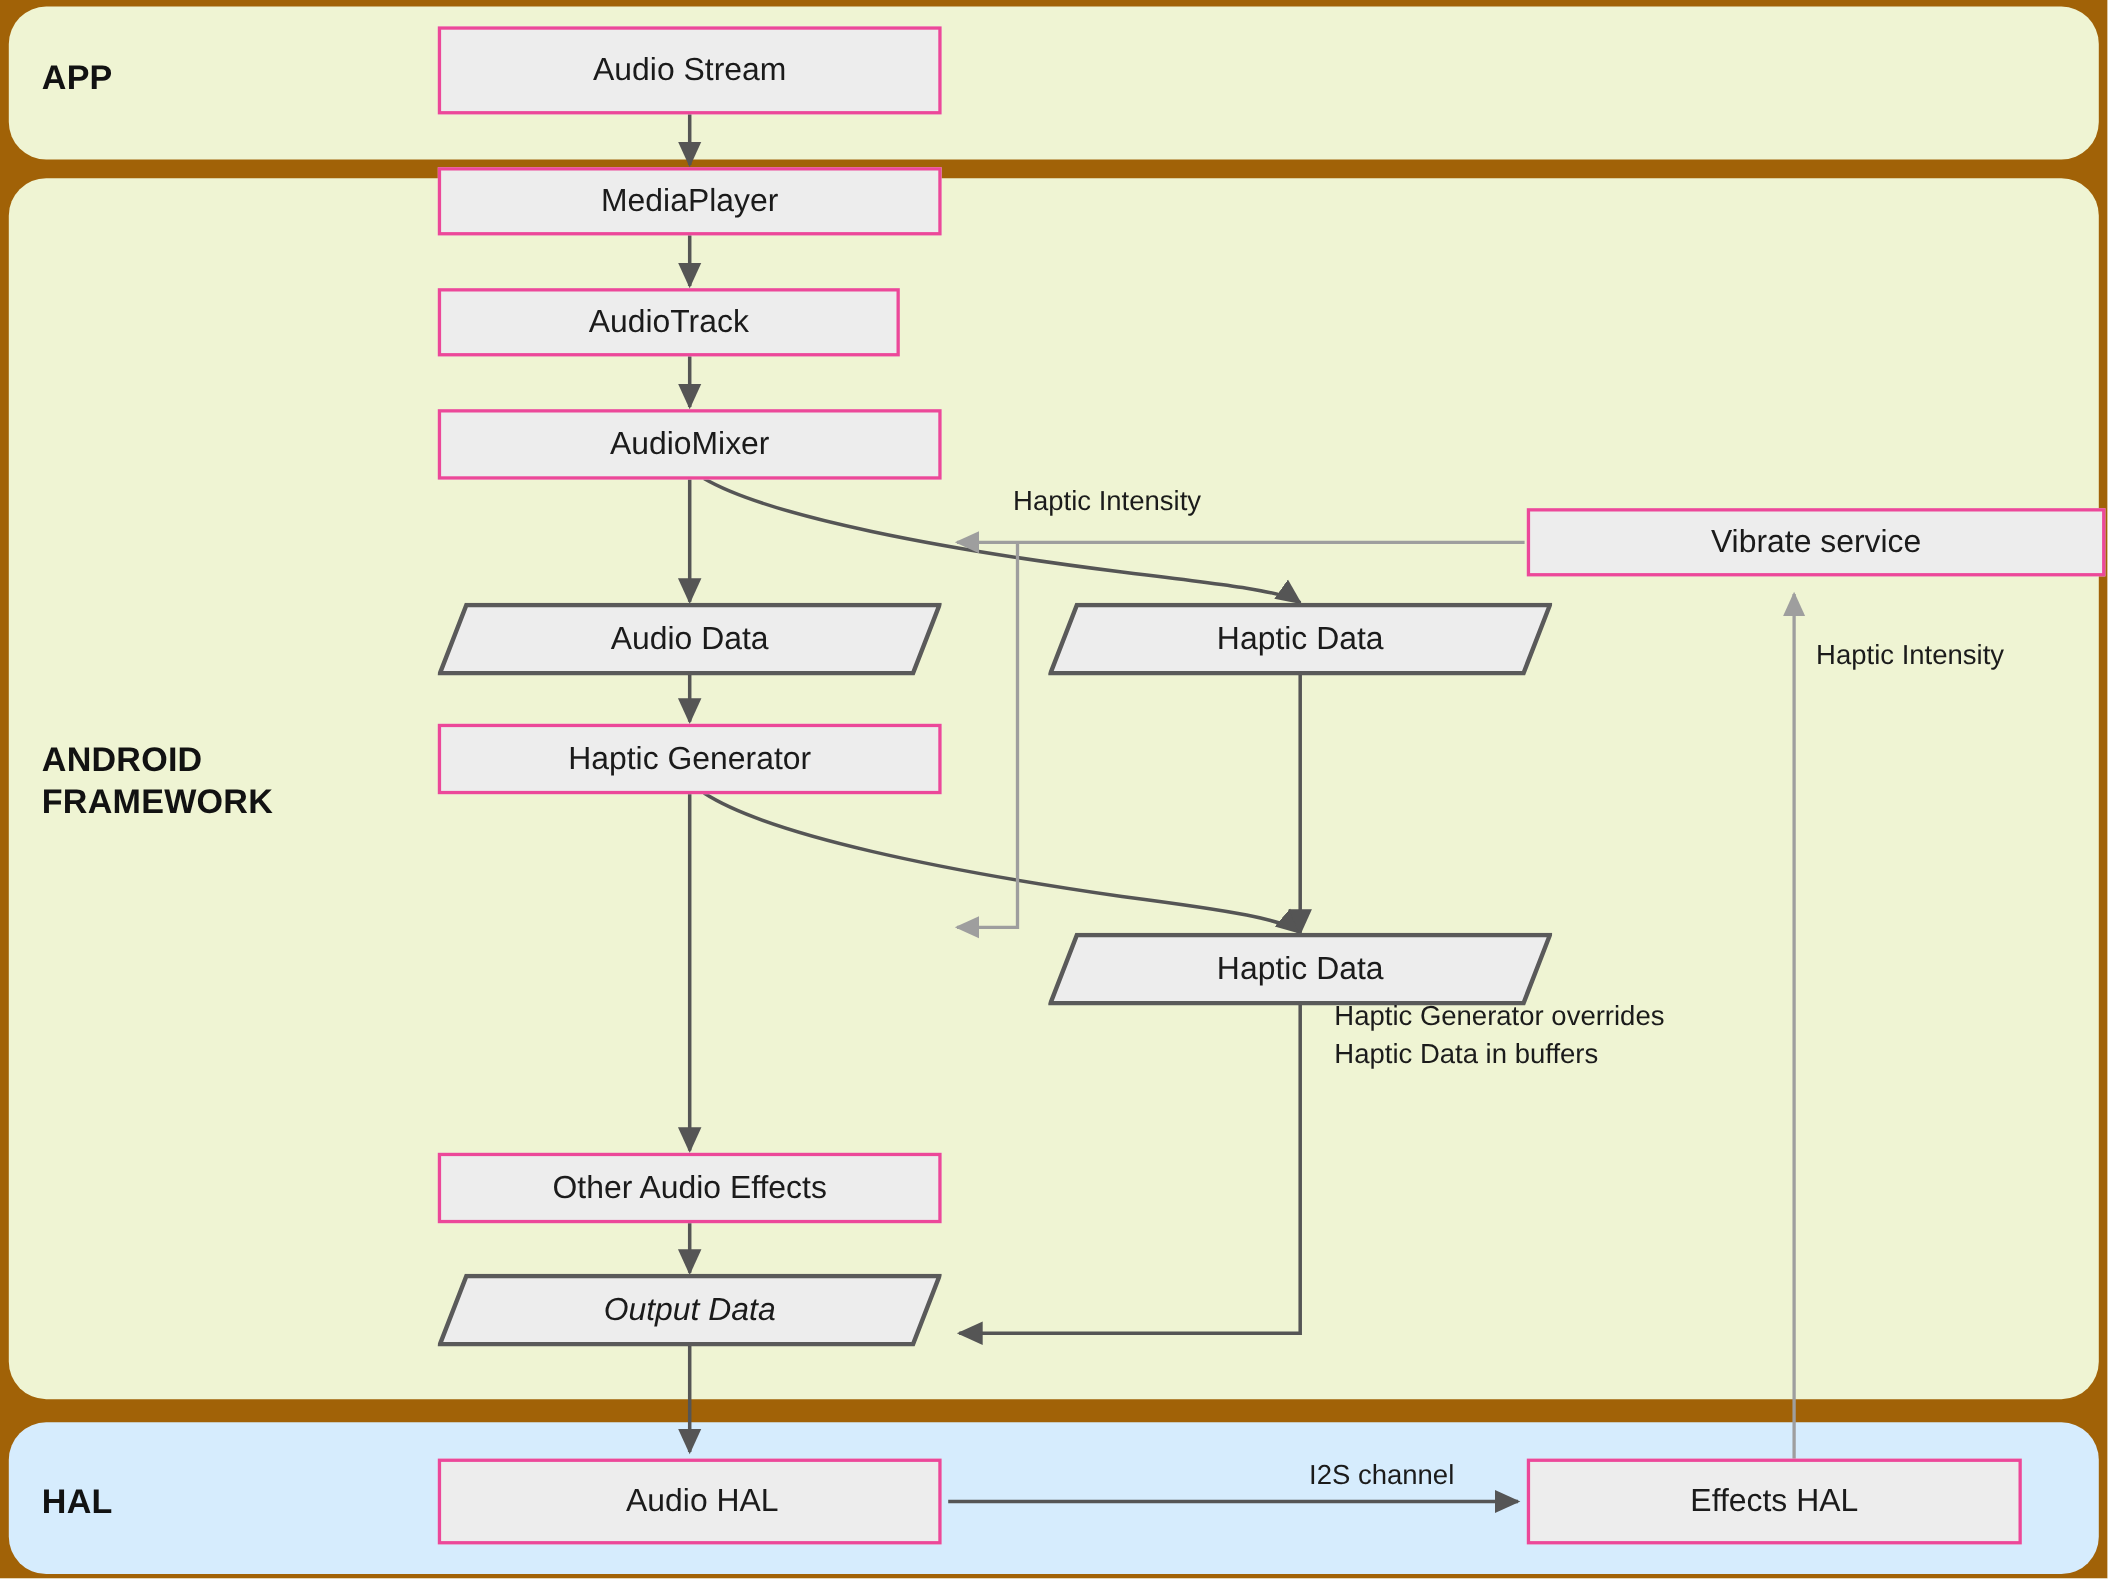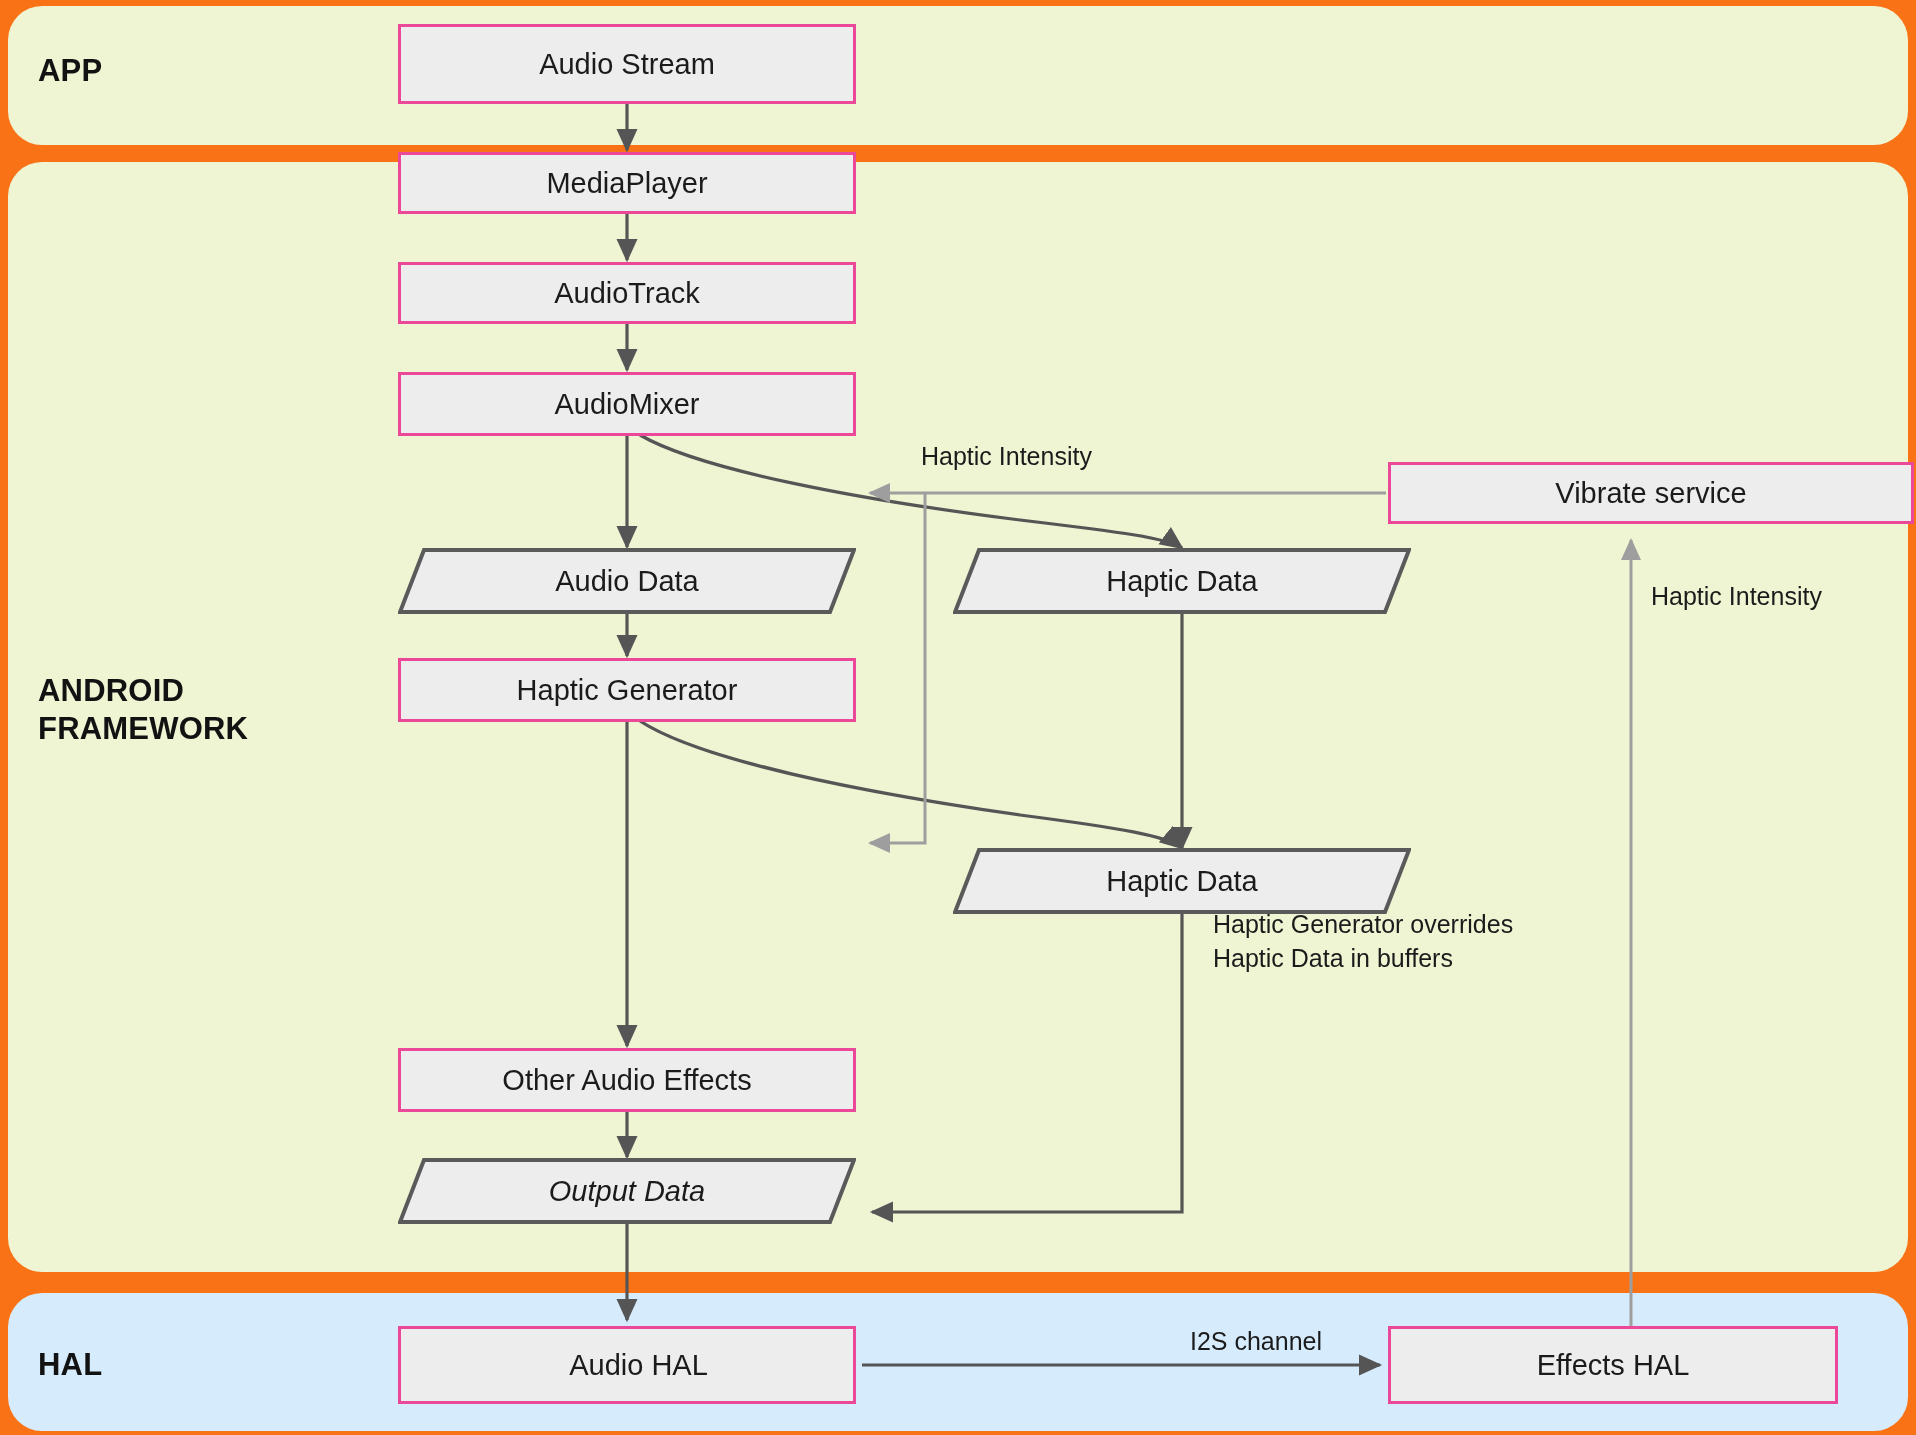--- a/index.html
+++ b/index.html
@@ -7,21 +7,21 @@
     padding: 0;
     background: #ffffff;
   }
   body {
     font-family: "Liberation Sans", sans-serif;
   }
   #stage {
     position: relative;
     width: 1916px;
     height: 1435px;
-    background: #f97316;
+    background: #a16207;
     overflow: hidden;
   }
 
   
   .layer {
     position: absolute;
     border-radius: 34px;
     box-sizing: border-box;
   }
   .layer-app      { left: 8px;  top: 6px;    width: 1900px; height: 139px;  background: #eff4d3; }
@@ -158,21 +158,21 @@
   </svg>
 
   <div class="node rect" style="left:398px; top:24px; width:458px; height:80px;">
     <span class="node-label">Audio Stream</span>
   </div>
 
   <div class="node rect" style="left:398px; top:152px; width:458px; height:62px;text-align:right;">
     <span class="node-label">MediaPlayer</span>
   </div>
 
-  <div class="node rect" style="left:398px; top:262px; width:458px; height:62px;">
+  <div class="node rect" style="left:398px; top:262px; width:420px; height:62px;">
     <span class="node-label">AudioTrack</span>
   </div>
 
   <div class="node rect" style="left:398px; top:372px; width:458px; height:64px;">
     <span class="node-label">AudioMixer</span>
   </div>
 
   <div class="node rect" style="left:1388px; top:462px; width:526px; height:62px;">
     <span class="node-label">Vibrate service</span>
   </div>

